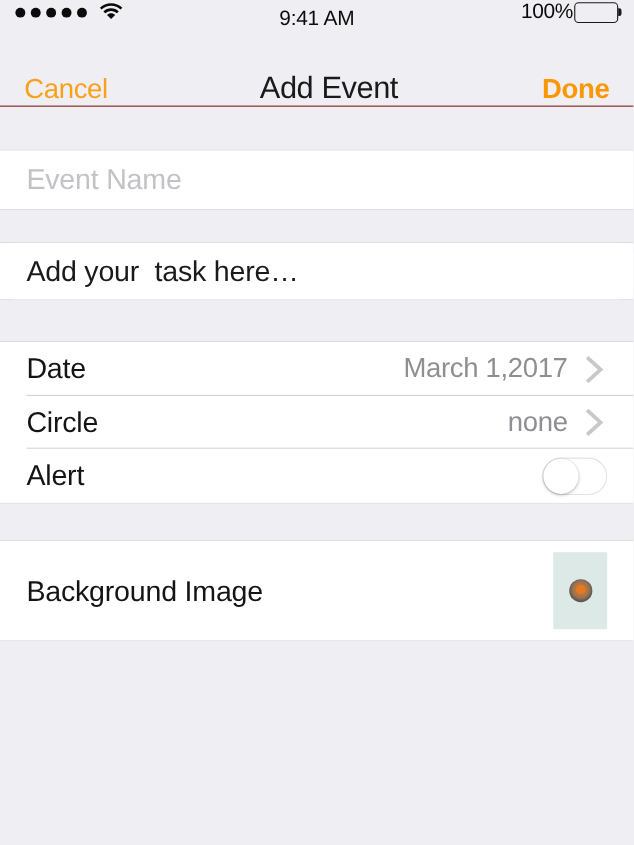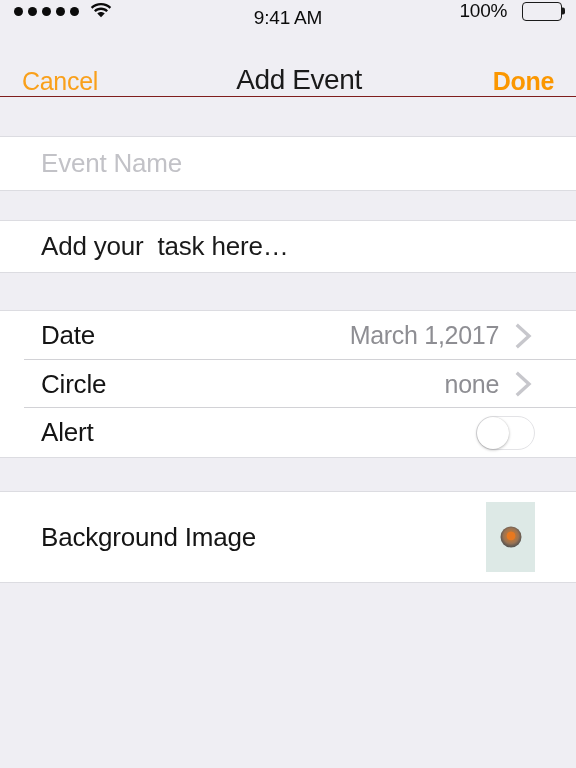--- a/index.html
+++ b/index.html
@@ -27,21 +27,21 @@
     width:9px; height:9px; border-radius:50%; background:#0b0b0b; display:block;
   }
   .wifi-icon { display:block; }
   .status-center {
     position:absolute; left:0; right:0; top:0; height:36px;
     display:flex; align-items:center; justify-content:center;
     font-size:19px; color:#0b0b0b; letter-spacing:-0.2px;
     pointer-events:none;
   }
   .status-right {
-    margin-left:auto; display:flex; align-items:center; gap:15px;
+    margin-left:auto; display:flex; align-items:center; gap:1px;
   }
   .battery-pct { font-size:19px; color:#0b0b0b; letter-spacing:-0.3px; }
   .battery {
     position:relative; width:40px; height:19px;
     border:1.6px solid #1a1a1a; border-radius:4px; padding:2px;
   }
   .battery-fill { height:100%; background:#0b0b0b; border-radius:1.5px; }
   .battery-cap {
     position:absolute; right:-4px; top:50%; transform:translateY(-50%);
     width:3px; height:7px; background:#1a1a1a; border-radius:0 2px 2px 0;
@@ -75,21 +75,21 @@
 
   
   .spacer { width:100%; background:#efeef3; }
   .card {
     width:100%; background:#ffffff;
     border-top:1px solid #dcdce1;
     border-bottom:1px solid #dcdce1;
   }
   .row {
     display:flex; align-items:center;
-    padding:0 41px;
+    padding:0 24px;
     position:relative;
     background:#ffffff;
   }
   .row-sep::after {
     content:""; position:absolute; left:24px; right:0; bottom:0;
     height:1px; background:#d2d2d6;
   }
 
   .field-placeholder {
     font-size:26px; color:#c2c2c7; letter-spacing:-0.2px;

